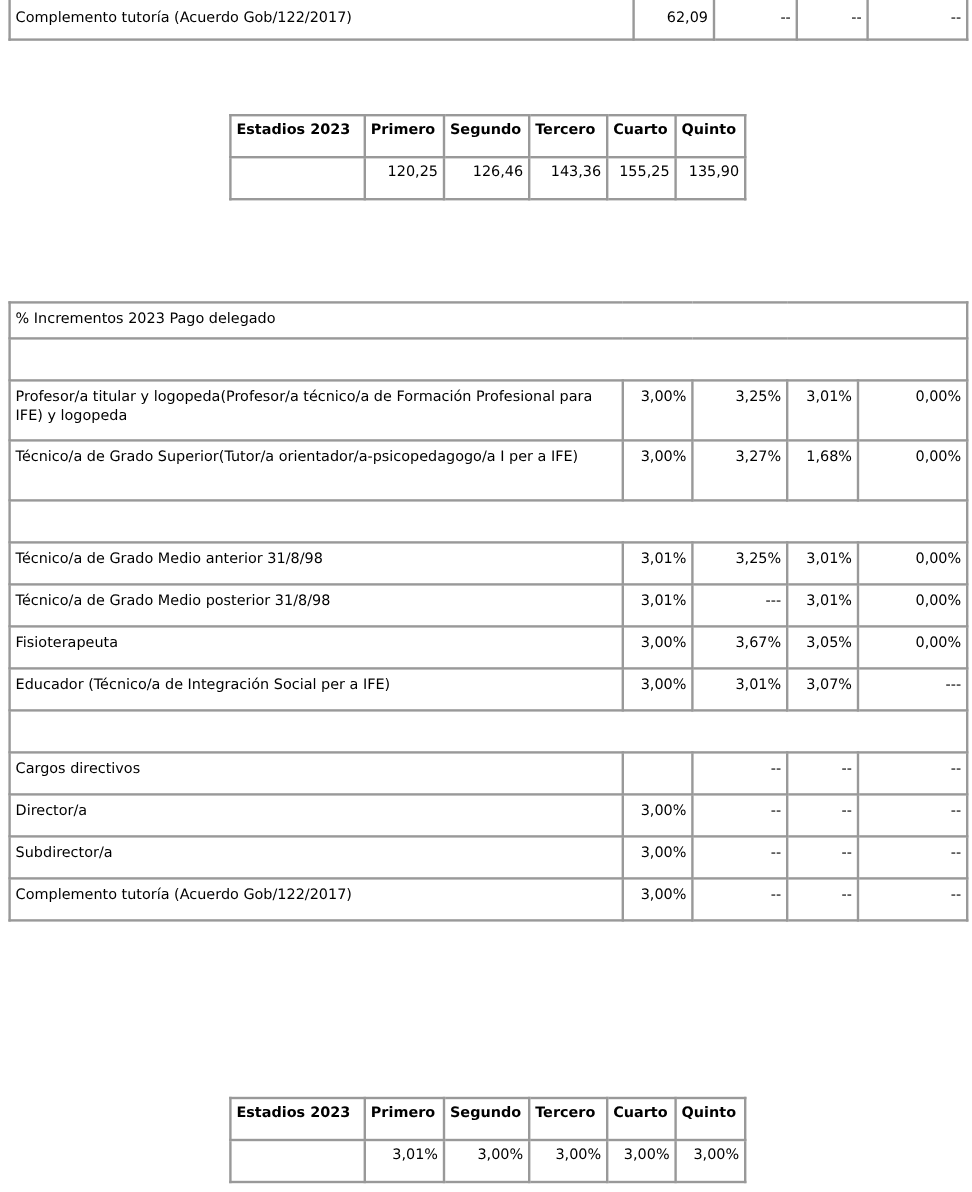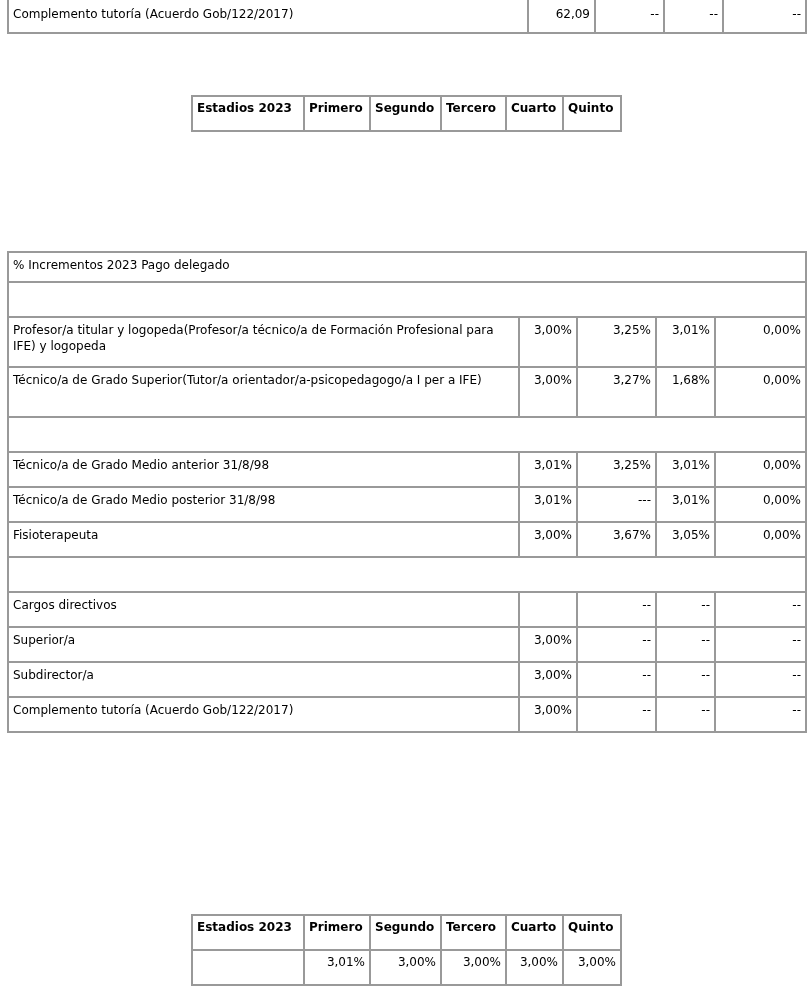--- a/index.html
+++ b/index.html
@@ -87,20 +87,28 @@
   </colgroup>
   <tbody>
       <tr>
     <th>Estadios 2023</th>
     <th>Primero</th>
     <th>Segundo</th>
     <th>Tercero</th>
     <th>Cuarto</th>
     <th>Quinto</th>
   </tr>
+  <tr>
+    <td></td>
+    <td class="num">120,25</td>
+    <td class="num">126,46</td>
+    <td class="num">143,36</td>
+    <td class="num">155,25</td>
+    <td class="num">135,90</td>
+  </tr>
 </tbody>
   </table>
 
 <table id="tbl-main">
   <colgroup>
     <col style="width:511px">
       <col style="width:58px">
       <col style="width:79px">
       <col style="width:59px">
       <col style="width:91px">
@@ -146,34 +154,41 @@
     <td class="num">3,01%</td>
     <td class="num">0,00%</td>
   </tr>
   <tr class="r-std">
     <td>Fisioterapeuta</td>
     <td class="num">3,00%</td>
     <td class="num">3,67%</td>
     <td class="num">3,05%</td>
     <td class="num">0,00%</td>
   </tr>
+  <tr class="r-std">
+    <td>Educador (Técnico/a de Integración Social per a IFE)</td>
+    <td class="num">3,00%</td>
+    <td class="num">3,01%</td>
+    <td class="num">3,07%</td>
+    <td class="num">---</td>
+  </tr>
 
   <tr class="r-spacer">
     <td colspan="5"></td>
   </tr>
 
   <tr class="r-std">
     <td>Cargos directivos</td>
     <td class="num"></td>
     <td class="num">--</td>
     <td class="num">--</td>
     <td class="num">--</td>
   </tr>
   <tr class="r-std">
-    <td>Superior/a</td>
+    <td>Director/a</td>
     <td class="num">3,00%</td>
     <td class="num">--</td>
     <td class="num">--</td>
     <td class="num">--</td>
   </tr>
   <tr class="r-std">
     <td>Subdirector/a</td>
     <td class="num">3,00%</td>
     <td class="num">--</td>
     <td class="num">--</td>

